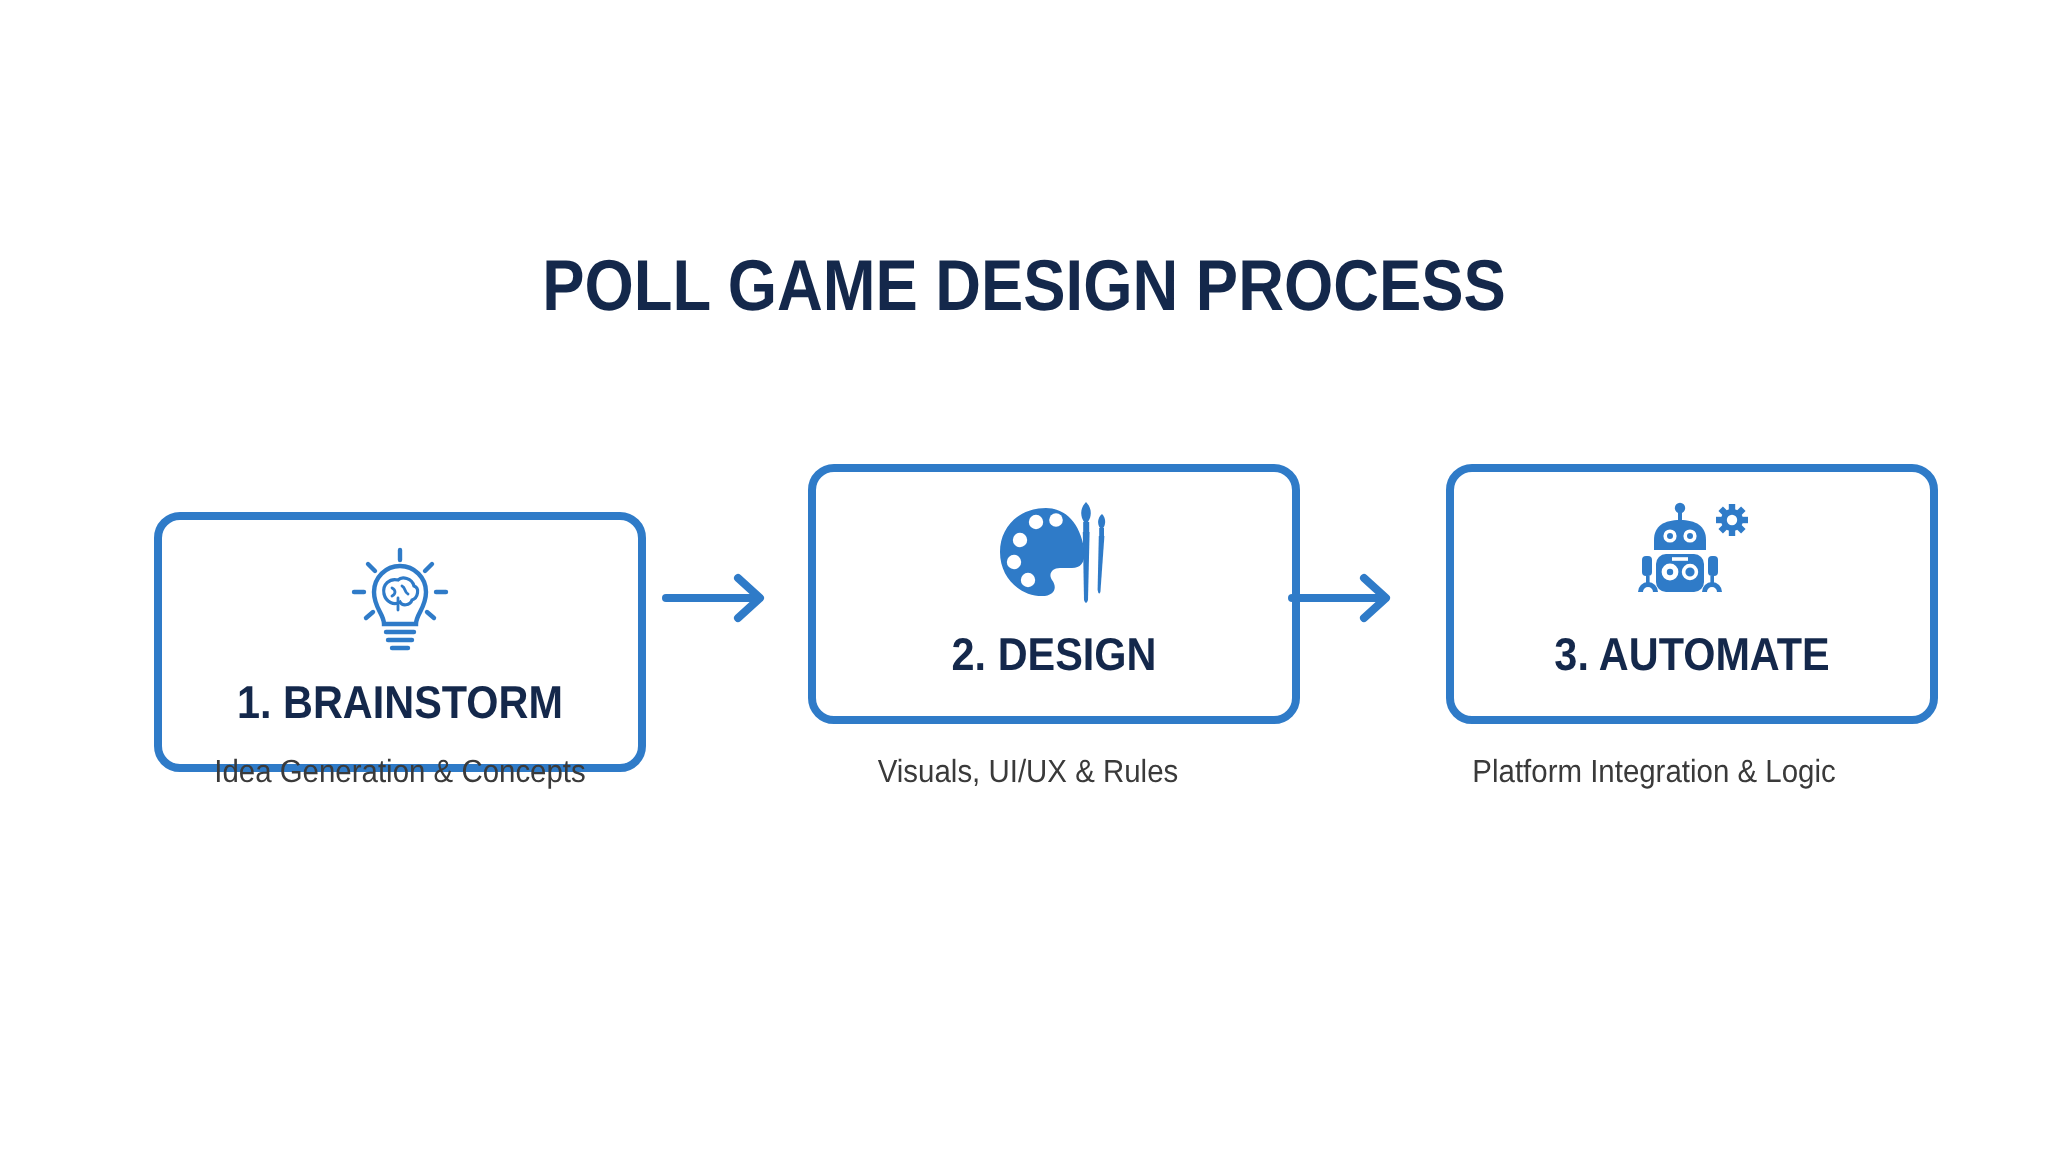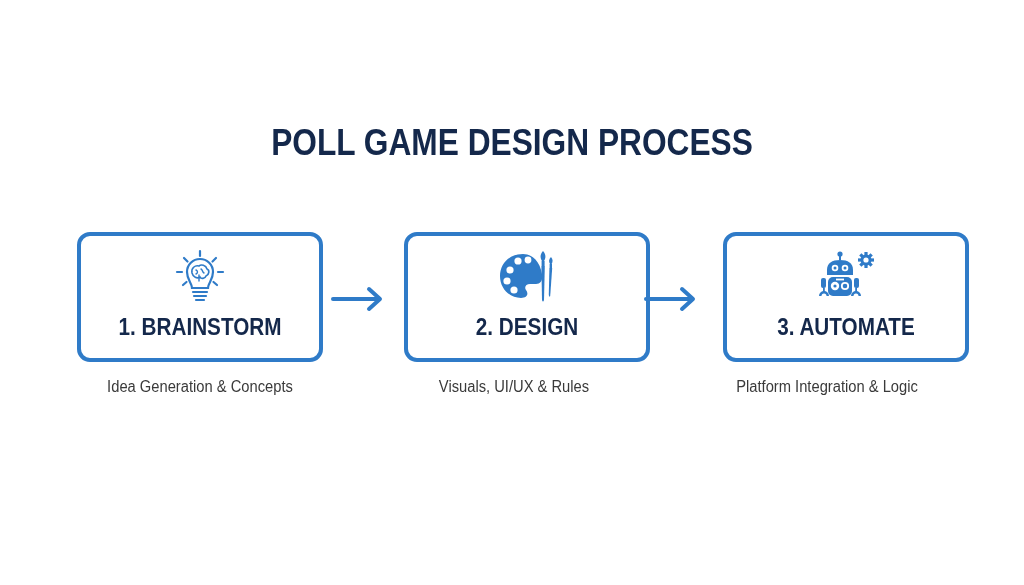--- a/index.html
+++ b/index.html
@@ -27,21 +27,21 @@
     font-size: 16px; color: #3a3a3a;
     transform: scaleX(0.92); transform-origin: center;
   }
   .arrow { position: absolute; top: 284px; width: 56px; height: 30px; }
 </style>
 </head>
 <body>
 
 <div class="title">POLL GAME DESIGN PROCESS</div>
 
-<div class="step" style="left:77px;">
+<div class="step" style="left:77px;margin-top:24px;">
   <span class="icon">
     <svg width="60" height="60" viewBox="0 0 60 60">
       <g stroke="#2f7bc8" stroke-width="2.2" fill="none" stroke-linecap="round">
         <line x1="30" y1="3" x2="30" y2="8"></line>
         <line x1="14" y1="10" x2="17.5" y2="13.5"></line>
         <line x1="46" y1="10" x2="42.5" y2="13.5"></line>
         <line x1="7" y1="24" x2="12" y2="24"></line>
         <line x1="48" y1="24" x2="53" y2="24"></line>
         <line x1="13" y1="37" x2="16.5" y2="34"></line>
         <line x1="47" y1="37" x2="43.5" y2="34"></line>

